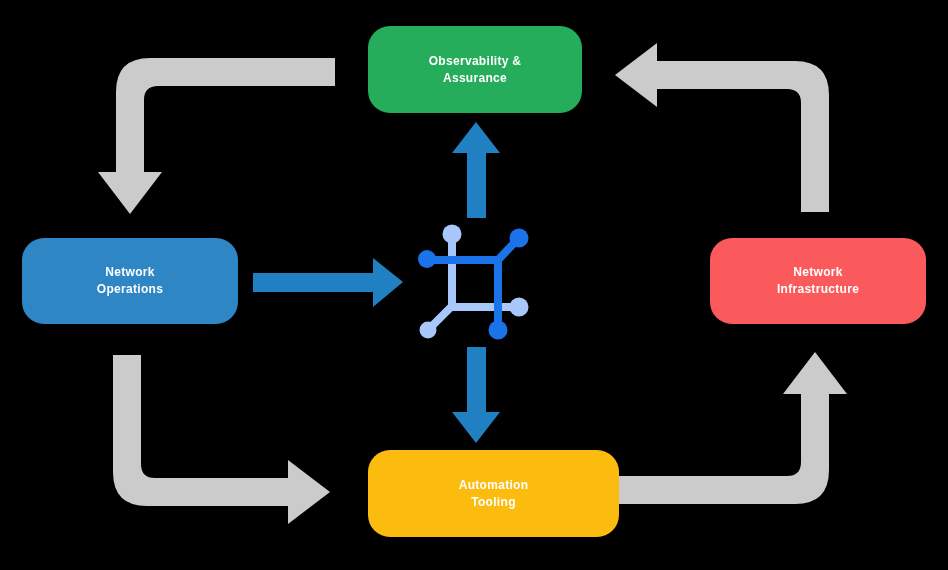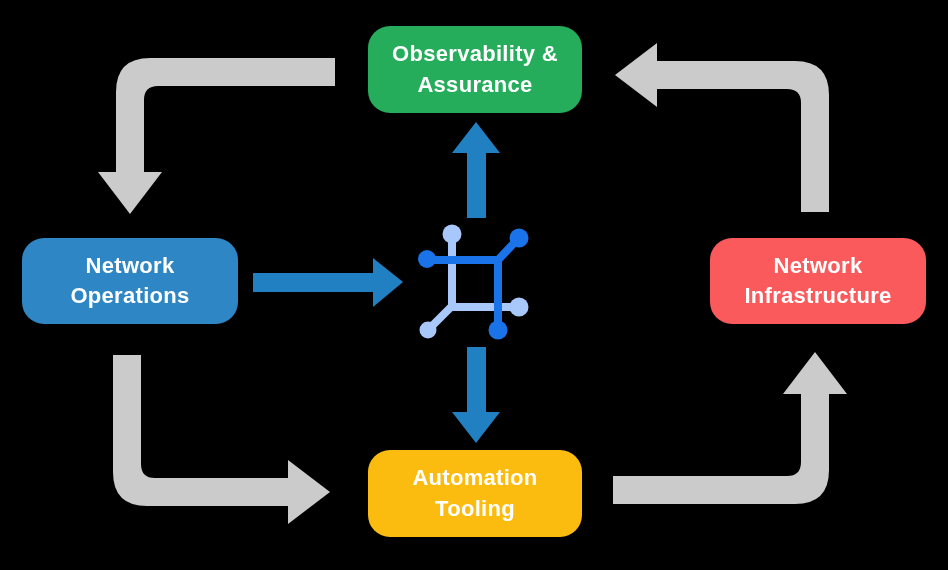--- a/index.html
+++ b/index.html
@@ -13,30 +13,30 @@
   }
   .arrow-layer{position:absolute;left:0;top:0;width:948px;height:570px;}
   .node-box{
     position:absolute;
     border-radius:22px;
     display:flex;align-items:center;justify-content:center;
     text-align:center;
   }
   .node-label{
     color:#fff;
-    font-size:22px;
+    font-size:12px;
     font-weight:600;
     line-height:1.38;
     letter-spacing:0.3px;
     white-space:pre-line;
   }
   .box-observability{left:368px;top:26px;width:214px;height:87px;}
   .box-operations{left:22px;top:238px;width:216px;height:86px;}
   .box-infrastructure{left:710px;top:238px;width:216px;height:86px;}
-  .box-automation{left:368px;top:450px;width:214px;height:87px;}
+  .box-automation{left:368px;top:450px;width:251px;height:87px;}
 </style>
 </head>
 <body>
 
 <div class="canvas">
 
   <svg class="arrow-layer" width="948" height="570" viewBox="0 0 948 570">
 
     <path d="M335,58 L150,58 Q116,58 116,92 L116,172 L98,172 L130,214 L162,172 L144,172 L144,100 Q144,86 158,86 L335,86 Z" fill="#CBCBCB"></path>
     <path d="M829,212 L829,95 Q829,61 795,61 L657,61 L657,43 L615,75 L657,107 L657,89 L787,89 Q801,89 801,103 L801,212 Z" fill="#CBCBCB"></path>

